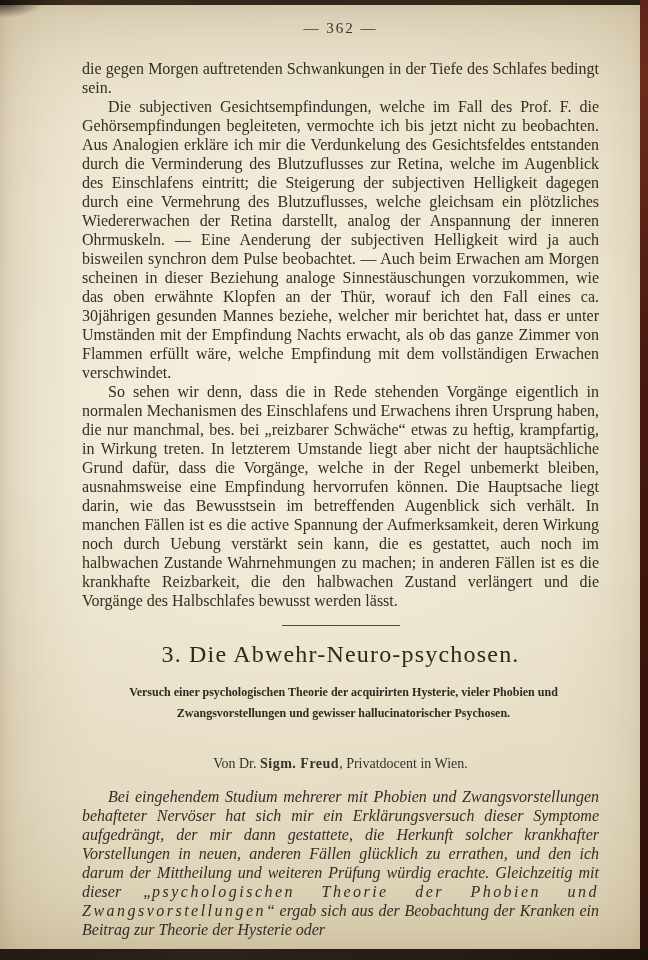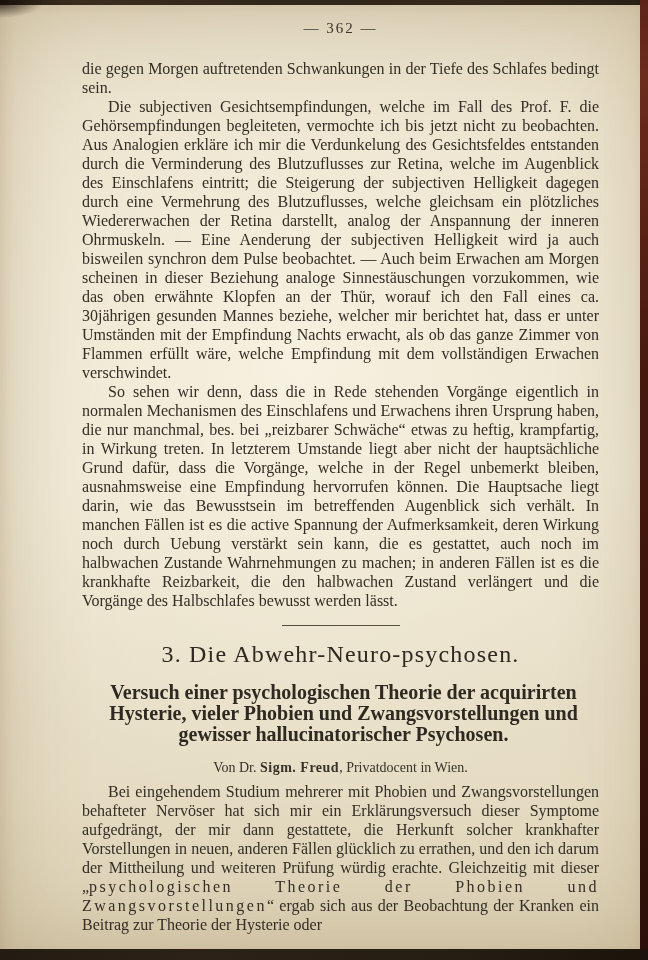--- a/index.html
+++ b/index.html
@@ -74,35 +74,35 @@
     text-align: center;
     font-size: 24px;
     font-weight: 500;
     letter-spacing: 1.2px;
     color: #2d2820;
   }
 
   .subtitle {
     margin: 14px 6px 0 12px;
     text-align: center;
-    font-size: 20px;
+    font-size: 12px;
     font-weight: bold;
     line-height: 21px;
     color: #2e2921;
   }
 
   .byline {
-    margin-top: 15px;
+    margin-top: 32px;
     text-align: center;
     font-size: 14px;
     color: #373128;
   }
   .byline .author { font-weight: bold; letter-spacing: 0.5px; }
 
-  .intro { margin-top: 6px; }
+  .intro { margin-top: 15px; font-style: italic; }
 
   .gesperrt {
     letter-spacing: 0.155em;
     word-spacing: 0.12em;
   }
 </style>
 </head>
 <body>
 
 <div class="page">

